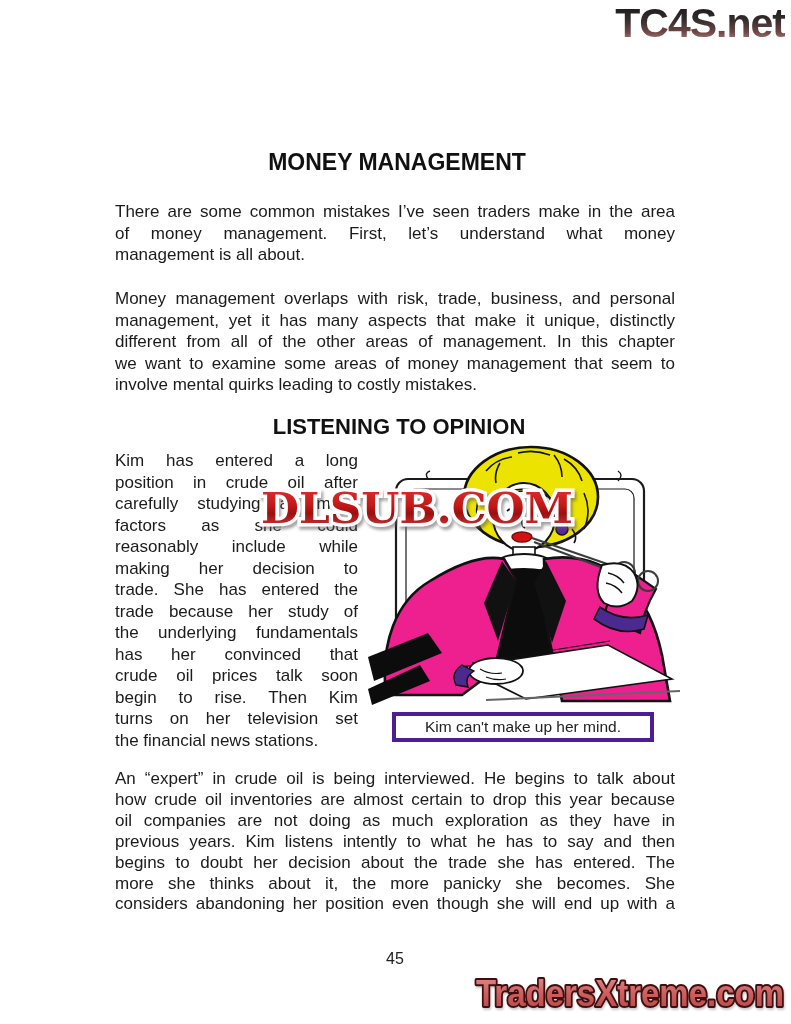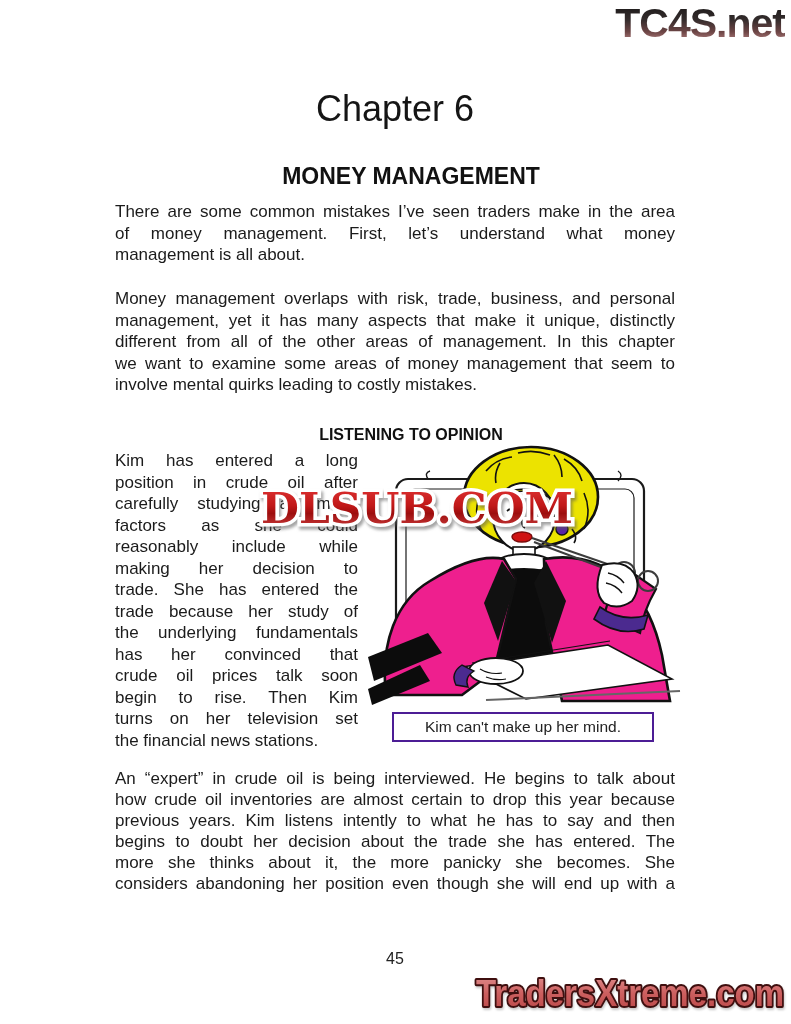--- a/index.html
+++ b/index.html
@@ -5,52 +5,51 @@
   html,body{margin:0;padding:0;background:#ffffff;}
   .page{position:relative;width:791px;height:1024px;background:#ffffff;
         font-family:"Liberation Sans",sans-serif;color:#1b1b1b;overflow:hidden;}
 
   .tc4s{position:absolute;top:0px;right:6px;font-size:41px;font-weight:700;letter-spacing:-1px;
         background:linear-gradient(180deg,#141414 0%,#342c2c 42%,#6e4646 68%,#a87777 85%,#cba7a7 100%);
         -webkit-background-clip:text;background-clip:text;color:transparent;}
 
   h1.chapter{position:absolute;top:88px;left:115px;width:560px;margin:0;text-align:center;
              font-size:36px;font-weight:400;color:#151515;}
-  h2.moneyhead{position:absolute;top:147px;left:115px;width:560px;margin:16px;text-align:center;
+  h2.moneyhead{position:absolute;top:147px;left:115px;width:560px;margin:2px;text-align:center;
              font-size:23px;font-weight:700;color:#111;}
-  h3.listening{position:absolute;top:410px;left:115px;width:560px;margin:16px;text-align:center;
-             font-size:16px;font-weight:700;color:#111;}
+  h3.listening{position:absolute;top:410px;left:115px;width:560px;margin:4px;text-align:center;
+             font-size:22px;font-weight:700;color:#111;}
 
   .para{position:absolute;left:115px;width:560px;font-size:17px;line-height:21.5px;color:#1b1b1b;}
   #para1{top:201px;} #para2{top:288px;}
   .leftcol{position:absolute;left:115px;top:450px;width:243px;font-size:17px;line-height:21.5px;}
   #contpara{top:769px;line-height:20.9px;}
   .jline{text-align:justify;text-align-last:justify;text-justify:inter-word;}
   .lline{text-align:left;}
 
   .figure-svg{position:absolute;left:368px;top:441px;width:320px;height:264px;}
 
   .caption-box{position:absolute;left:392px;top:712px;width:262px;height:30px;
-               border:2px solid #4c1d95;box-sizing:border-box;display:flex;align-items:center;
+               border:4px solid #4c1d95;box-sizing:border-box;display:flex;align-items:center;
                justify-content:center;font-size:15.5px;color:#222;background:#fff;}
 
   .watermark{position:absolute;left:252px;top:482px;width:330px;height:54px;z-index:30;}
   .bottomlogo{position:absolute;left:468px;top:966px;width:324px;height:56px;}
 
   .pagenum{position:absolute;top:950px;left:115px;width:560px;text-align:center;
            font-size:16px;color:#222;}
 </style>
 </head>
 <body>
 
 <div class="page">
 
   <div class="tc4s">TC4S.net</div>
 
-  <h1 class="chapter">Chapter 6</h1>
   <h2 class="moneyhead">MONEY MANAGEMENT</h2>
 
   <div class="para" id="para1">
     <div class="jline">There are some common mistakes I’ve seen traders make in the area</div>
     <div class="jline">of money management.  First, let’s understand what money</div>
     <div class="lline">management is all about.</div>
   </div>
 
   <div class="para" id="para2">
     <div class="jline">Money management overlaps with risk, trade, business, and personal</div>
@@ -169,19 +168,20 @@
         <stop offset="1" stop-color="#b84444"></stop>
       </linearGradient>
     </defs>
     <text x="162" y="40" text-anchor="middle" textLength="308" lengthAdjust="spacingAndGlyphs" font-family="'Liberation Sans',sans-serif" font-weight="bold" font-size="37" fill="none" stroke="#ffffff" stroke-width="11" stroke-linejoin="round" opacity="0.95">TradersXtreme.com</text>
     <text x="162" y="40" text-anchor="middle" textLength="308" lengthAdjust="spacingAndGlyphs" font-family="'Liberation Sans',sans-serif" font-weight="bold" font-size="37" fill="url(#blgrad)" stroke="#3f0f0f" stroke-width="4" paint-order="stroke" stroke-linejoin="round" style="filter:drop-shadow(1px 2px 1px rgba(120,120,120,0.4))">TradersXtreme.com</text>
   </svg>
 
   <div class="para" id="contpara">
     <div class="jline">An “expert” in crude oil is being interviewed.  He begins to talk about</div>
     <div class="jline">how crude oil inventories are almost certain to drop this year because</div>
+    <div class="jline">oil companies are not doing as much exploration as they have in</div>
     <div class="jline">previous years.  Kim listens intently to what he has to say and then</div>
     <div class="jline">begins to doubt her decision about the trade she has entered.  The</div>
     <div class="jline">more she thinks about it, the more panicky she becomes.  She</div>
     <div class="jline">considers abandoning her position even though she will end up with a</div>
   </div>
 
 </div>
 
 </body></html>

